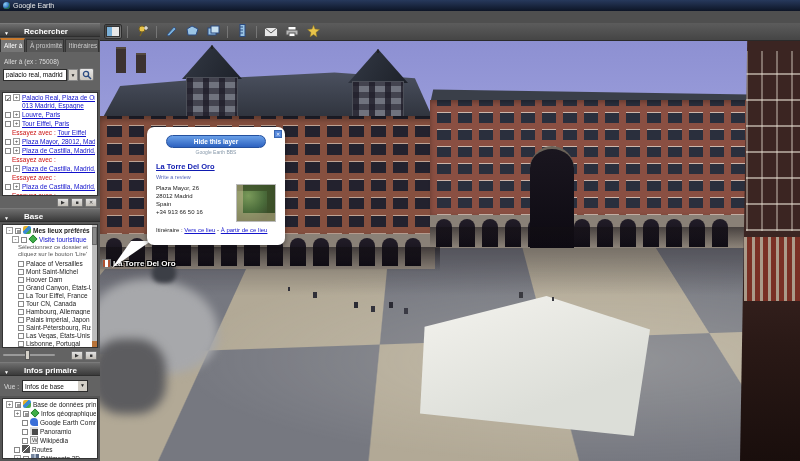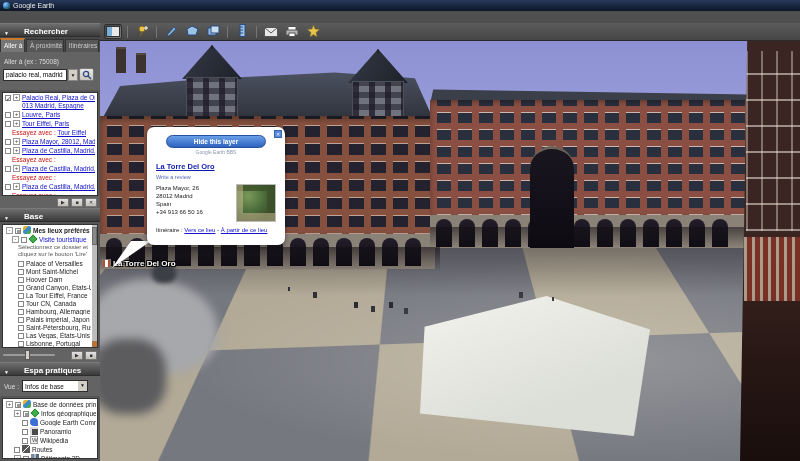--- a/index.html
+++ b/index.html
@@ -290,21 +290,21 @@
       <div class="strack">
           <div class="sthumb"></div>
         </div>
       <div class="spacer"></div>
       <div class="abtn">▶</div>
       <div class="abtn">■</div>
     </div>
 
     <div class="phead">
       <span class="tri">▼</span>
-      <span class="plabel">Espa pratiques</span>
+      <span class="plabel">Infos primaire</span>
     </div>
     <div class="vuerow">
       <span class="vlabel">Vue :</span>
       <div class="vselect">
         <span class="vtext">Infos de base</span>
         <span class="varrow">▼</span>
       </div>
     </div>
     <div class="layers" id="layers">
         <div class="prow" style="padding-left: 2px;">

